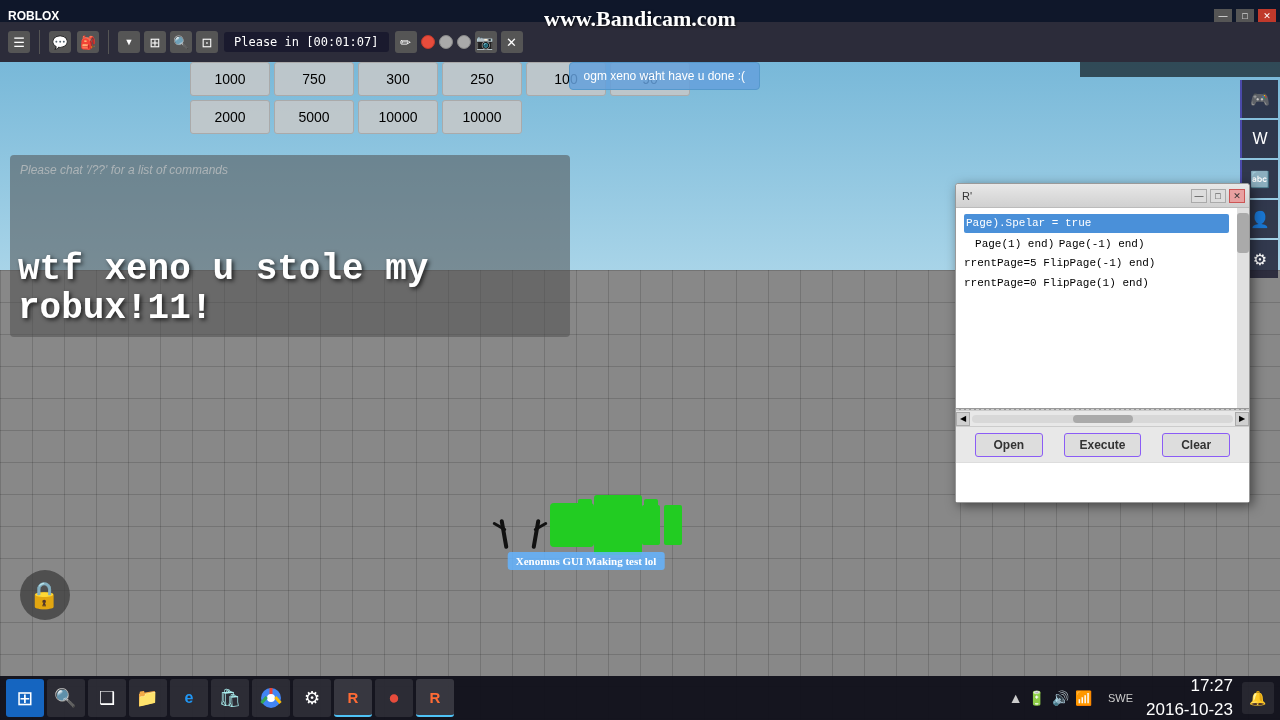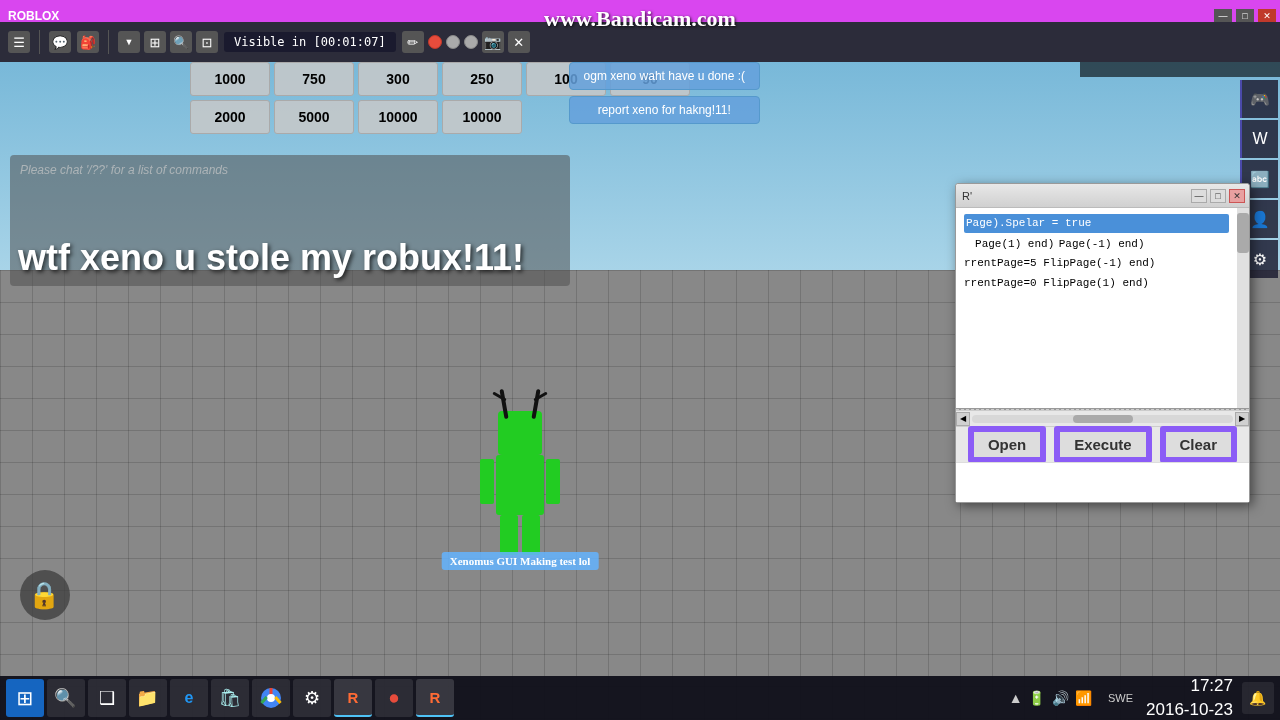--- a/index.html
+++ b/index.html
@@ -43,21 +43,21 @@
         linear-gradient(90deg, rgba(0,0,0,0.15) 1px, transparent 1px);
       background-size: 32px 32px;
     }
 
     
     #title-bar {
       position: absolute;
       top: 0; left: 0;
       width: 1280px;
       height: 32px;
-      background: #d946ef;
+      background: #0f172a;
       display: flex;
       align-items: center;
       padding: 0 8px;
       z-index: 100;
     }
     #title-bar .title-text {
       color: #fff;
       font-size: 12px;
       font-weight: bold;
       font-family: Arial, sans-serif;
@@ -238,21 +238,21 @@
     .num-row {
       display: flex;
       gap: 4px;
     }
     .num-btn {
       background: rgba(200,200,200,0.85);
       border: 1px solid #aaa;
       border-radius: 3px;
       color: #000;
       font-size: 14px;
-      font-weight: bold;
+      font-weight: normal;
       cursor: pointer;
       display: flex;
       align-items: center;
       justify-content: center;
       min-width: 80px;
       height: 34px;
       padding: 0 10px;
     }
 
     
@@ -276,56 +276,56 @@
       text-align: center;
       max-width: 200px;
     }
 
     
     #chat-panel {
       position: absolute;
       top: 155px;
       left: 10px;
       width: 560px;
-      height: 131px;
+      height: 182px;
       background: rgba(80,80,80,0.55);
       z-index: 97;
       border-radius: 4px;
       padding: 8px;
       display: flex;
       flex-direction: column;
       justify-content: flex-end;
     }
     #chat-panel .chat-hint {
       color: rgba(200,200,200,0.7);
       font-size: 12px;
       font-style: italic;
       position: absolute;
       top: 8px;
       left: 10px;
     }
     #chat-panel .chat-message {
       color: #fff;
       font-size: 36px;
       font-weight: bold;
-      font-family: Liberation Sans, sans-serif;
+      font-family: Liberation Mono, monospace;
       text-shadow: 2px 2px 4px rgba(0,0,0,0.7);
       line-height: 1.1;
     }
 
     
     #character {
       position: absolute;
       bottom: 165px;
       left: 490px;
       z-index: 96;
     }
     .char-body {
       display: flex;
-      flex-direction: column;
+      flex-direction: row;
       align-items: center;
       position: relative;
       font-family: Liberation Serif, serif;
     }
     .char-head {
       width: 44px;
       height: 44px;
       background: #22cc22;
       border-radius: 4px;
     }
@@ -502,23 +502,23 @@
       height: 36px;
       background: #e8e8e8;
       border-top: 1px solid #ccc;
       display: flex;
       align-items: center;
       justify-content: space-around;
       padding: 0 8px;
     }
     #script-editor .action-bar button {
       background: #ddd;
-      border: 6px solid #8b5cf6;
-      border-radius: 3px;
-      font-size: 15px;
+      border: 1px solid #8b5cf6;
+      border-radius: 3px;
+      font-size: 12px;
       font-weight: bold;
       color: #333;
       padding: 4px 14px;
       cursor: pointer;
       min-width: 68px;
     }
 
     
     #script-editor .output-area {
       height: 40px;
@@ -652,21 +652,21 @@
   <div class="tb-icon">💬</div>
   <div class="tb-icon">🎒</div>
   <div class="tb-sep"></div>
 
   <div style="display:flex;align-items:center;gap:4px;">
     <div class="tb-icon" style="font-size:9px;">▼</div>
     <div class="tb-icon">⊞</div>
     <div class="tb-icon">🔍</div>
     <div class="tb-icon">⊡</div>
   </div>
-  <div class="timer-display">Visible in [00:01:07]</div>
+  <div class="timer-display">Please in [00:01:07]</div>
   <div class="record-btns">
     <div class="tb-icon">✏</div>
     <div class="rec-dot" style="background:#e74c3c; border:1px solid #c0392b;"></div>
     <div class="rec-dot" style="background:#aaa; border:1px solid #888;"></div>
     <div class="rec-dot" style="background:#aaa; border:1px solid #888;"></div>
     <div class="camera-btn">📷</div>
     <div class="tb-icon">✕</div>
   </div>
 </div>
 
@@ -702,21 +702,20 @@
   <div class="num-row">
     <button class="num-btn">2000</button>
     <button class="num-btn">5000</button>
     <button class="num-btn">10000</button>
     <button class="num-btn">10000</button>
   </div>
 </div>
 
 <div id="chat-msgs">
   <button class="chat-msg-btn">ogm xeno waht have u done :(</button>
-  <button class="chat-msg-btn">report xeno for hakng!11!</button>
 </div>
 
 <div id="chat-panel">
   <span class="chat-hint">Please chat '/??' for a list of commands</span>
   <div class="chat-message">wtf xeno u stole my robux!11!</div>
 </div>
 
 <div id="character">
   <div class="char-body">
 

